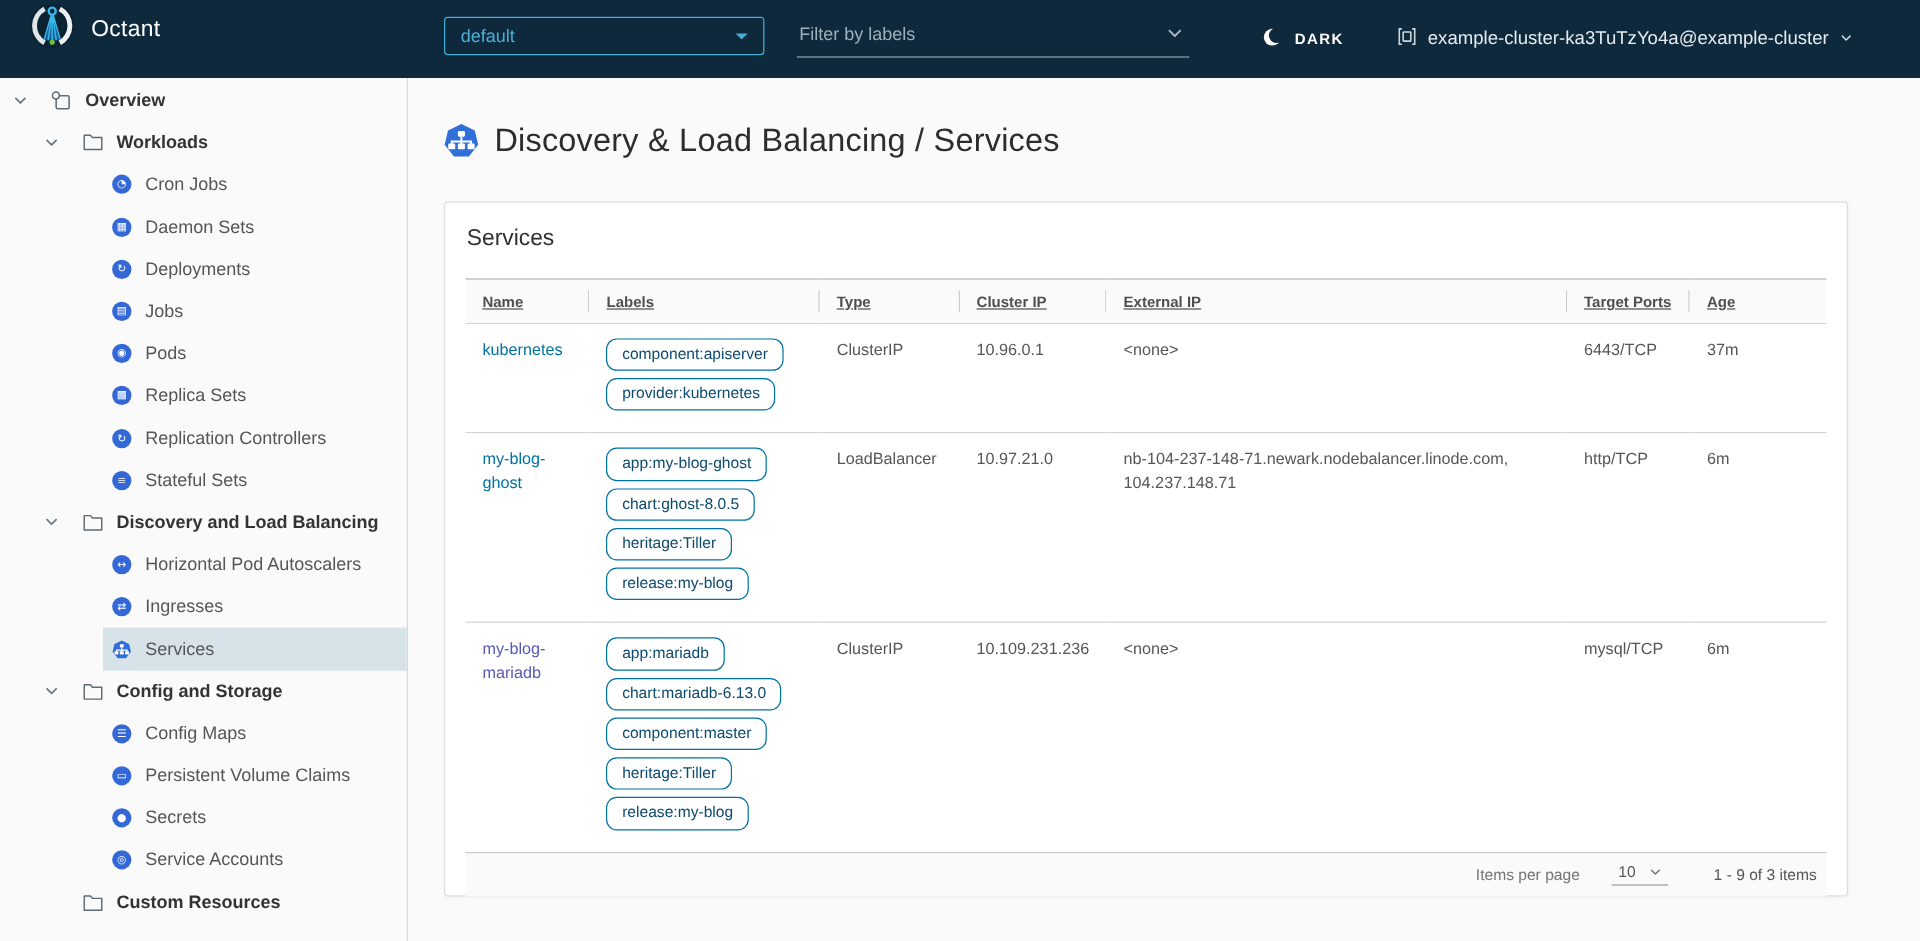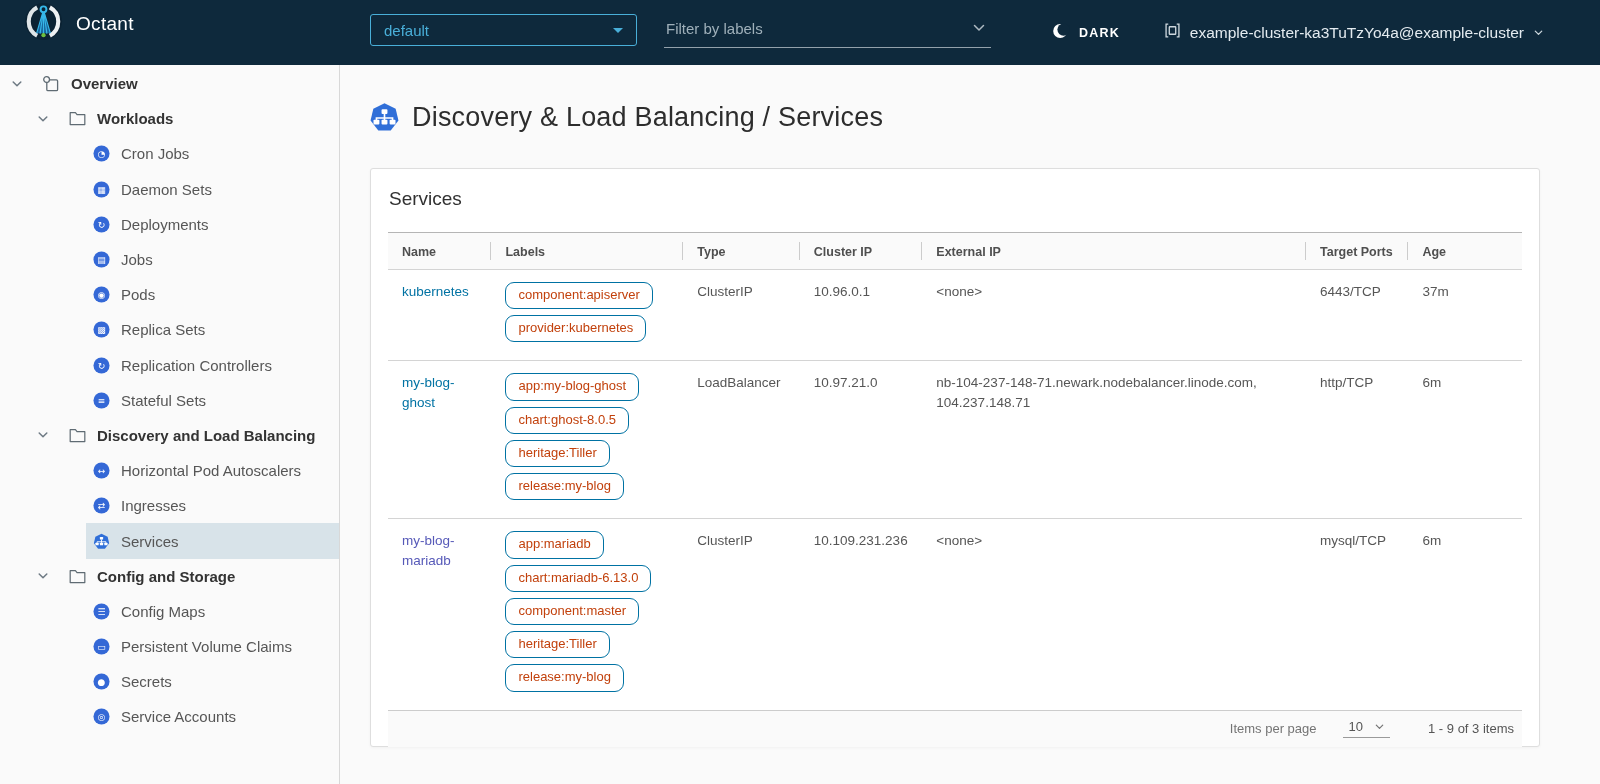--- a/index.html
+++ b/index.html
@@ -44,28 +44,28 @@
   .page-head{display:flex;align-items:center;gap:12px;padding:37px 0 0 28px;}
   .page-head h1{margin:0;font-size:27px;font-weight:400;color:#2d2d2d;letter-spacing:.2px;}
   .title-icon{display:flex;}
 
   .card{margin:35px 60px 0 29px;height:579px;background:#fff;border:1px solid #dedede;
     border-radius:3px;padding:17px;position:relative;box-shadow:0 1px 3px rgba(0,0,0,.04);}
   .card h2{margin:2px 0 0 1px;font-size:19px;font-weight:400;color:#313131;}
 
   table.dg{width:100%;border-collapse:collapse;table-layout:fixed;margin-top:22px;}
   .dg th{text-align:left;font-size:12.5px;font-weight:700;color:#4f4f4f;background:#fafafa;
-    border-top:1px solid #b5b5b5;padding:11px 12px 8px 14px;line-height:1.35;position:relative;vertical-align:top;}
+    border-top:1px solid #b5b5b5;padding:11px 12px 8px 14px;line-height:1.35;position:relative;vertical-align:top;text-decoration:underline;}
   .dg th:not(:last-child)::after{content:"";position:absolute;right:0;top:9px;bottom:9px;width:1px;background:#ccc;}
   .dg td{padding:12px 12px 12px 14px;vertical-align:top;border-top:1px solid #d4d4d4;
     font-size:13.5px;color:#565656;line-height:1.45;overflow-wrap:break-word;}
   .svc-link{color:#0072a3;text-decoration:none;cursor:pointer;}
   .svc-link.visited{color:#5659b8;}
   .pill-row{margin-bottom:6px;}
-  .pill{display:inline-block;border:1px solid #0072a3;color:#c2410c;background:#fff;
+  .pill{display:inline-block;border:1px solid #0072a3;color:#0c4a6e;background:#fff;
     border-radius:9px;padding:4px 12px 5px;font-size:13px;line-height:1.25;white-space:nowrap;}
 
   .tfoot{display:flex;align-items:center;justify-content:flex-end;border-top:1px solid #ccc;
     background:#fafafa;height:37px;font-size:13px;color:#747474;padding-right:8px;}
   .pp-label{margin-right:26px;}
   .pp-select{display:inline-flex;align-items:center;gap:11px;border-bottom:1px solid #9a9a9a;
     padding:0 5px 3px 6px;color:#565656;cursor:pointer;margin-right:38px;}
   .pp-range{color:#565656;}
 </style>
 </head>
@@ -312,20 +312,29 @@
       <span class="nav-label">Secrets</span>
     </div>
     <div class="nav-row lv2">
       <span class="icon-slot">
         <svg width="17" height="17" viewBox="0 0 18 18">
           <circle cx="9" cy="9" r="8.5" fill="#3468d6"></circle>
           <text x="9" y="9.6" text-anchor="middle" dominant-baseline="central" font-size="9.5" fill="#ffffff" font-family="DejaVu Sans,sans-serif">◎</text>
         </svg>
       </span>
       <span class="nav-label">Service Accounts</span>
+    </div>
+    <div class="nav-row lv1 bold">
+      <span class="caret-slot" style="visibility: hidden;"></span>
+      <span class="icon-slot">
+        <svg width="17" height="15" viewBox="0 0 18 16">
+          <path d="M1.2 14.5 V1.8 h5.6 l1.7 2.1 h8.3 v10.6 z" fill="none" stroke="#5f6b73" stroke-width="1.3" stroke-linejoin="round"></path>
+        </svg>
+      </span>
+      <span class="nav-label">Custom Resources</span>
     </div>
   </nav>
 
 <main class="main">
   <div class="page-head">
     <span class="title-icon" id="title-icon">
         <svg width="31" height="31" viewBox="0 0 20 20">
   <polygon points="10,0.8 17.2,4.3 19,12 14,18.4 6,18.4 1,12 2.8,4.3" fill="#306fd8"></polygon>
   <rect x="8.1" y="4.6" width="3.8" height="3.1" rx="0.6" fill="#fff"></rect>
   <path d="M10 7.7 V9.4 M4.8 11.6 V10.3 H15.2 V11.6 M10 9.4 V11.6" stroke="#fff" stroke-width="1.05" fill="none"></path>

